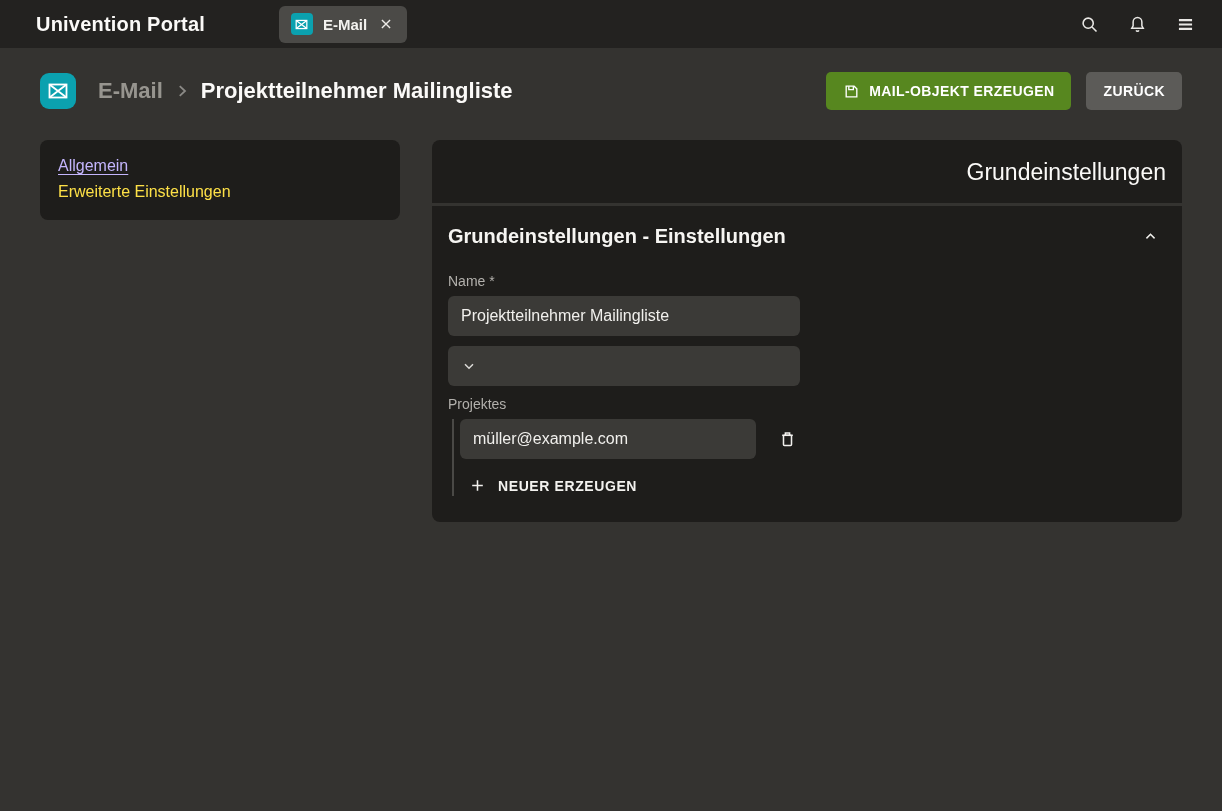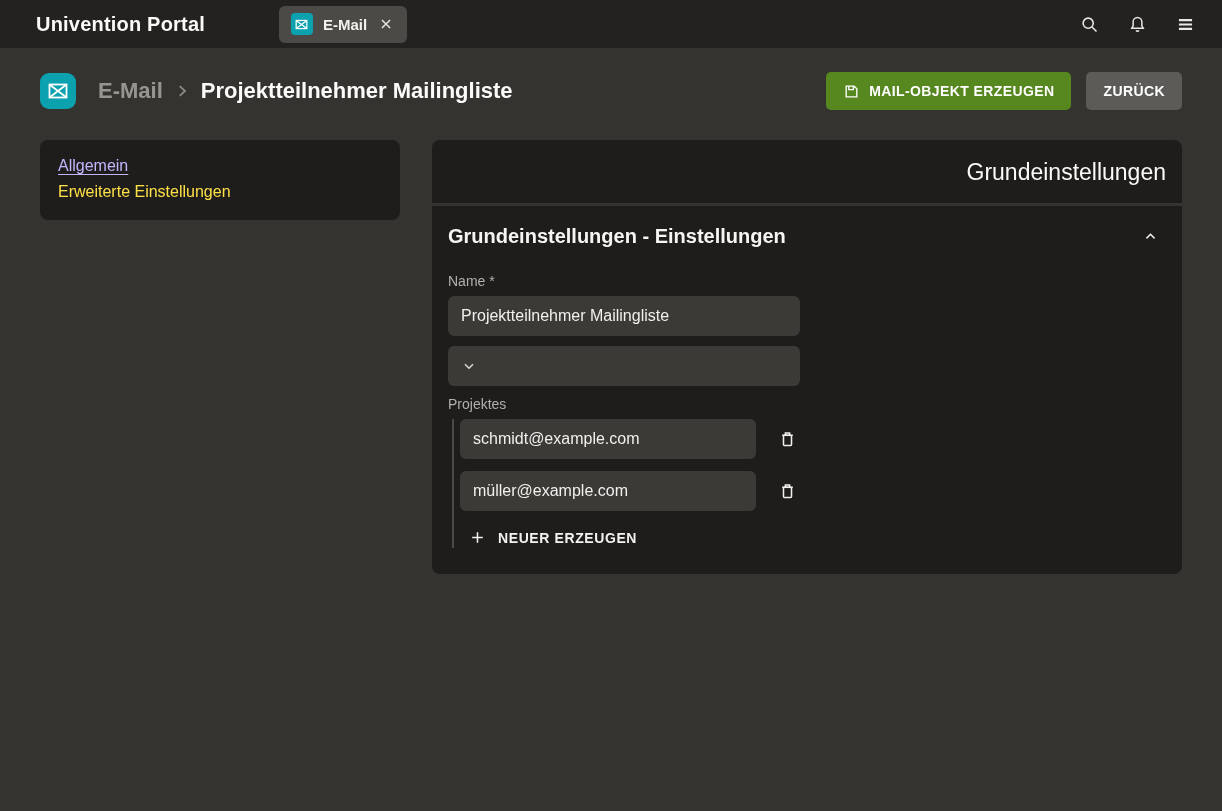--- a/index.html
+++ b/index.html
@@ -216,30 +216,20 @@
                 <path d="M6 9.5 L12 15.5 L18 9.5"></path>
               </svg>
             </span>
           </div>
         </div>
 
         <div class="group">
           <div class="fld-label">Projektes</div>
           <div class="multi">
             <div id="members-list">
-  <div class="member-row">
-    <input class="tinput" type="text" value="schmidt@example.com" style="">
-    <button class="trash-btn">
-      <svg width="21" height="21" viewBox="0 0 22 22" fill="none" stroke="#f1f0ed" stroke-width="1.6">
-        <rect x="6.8" y="6.6" width="8.4" height="10.6" rx="1"></rect>
-        <path d="M5.4 6.6h11.2"></path>
-        <path d="M8.8 6.4V4.2h4.4v2.2"></path>
-      </svg>
-    </button>
-  </div>
 
 
   <div class="member-row">
     <input class="tinput" type="text" value="müller@example.com" style="">
     <button class="trash-btn">
       <svg width="21" height="21" viewBox="0 0 22 22" fill="none" stroke="#f1f0ed" stroke-width="1.6">
         <rect x="6.8" y="6.6" width="8.4" height="10.6" rx="1"></rect>
         <path d="M5.4 6.6h11.2"></path>
         <path d="M8.8 6.4V4.2h4.4v2.2"></path>
       </svg>

